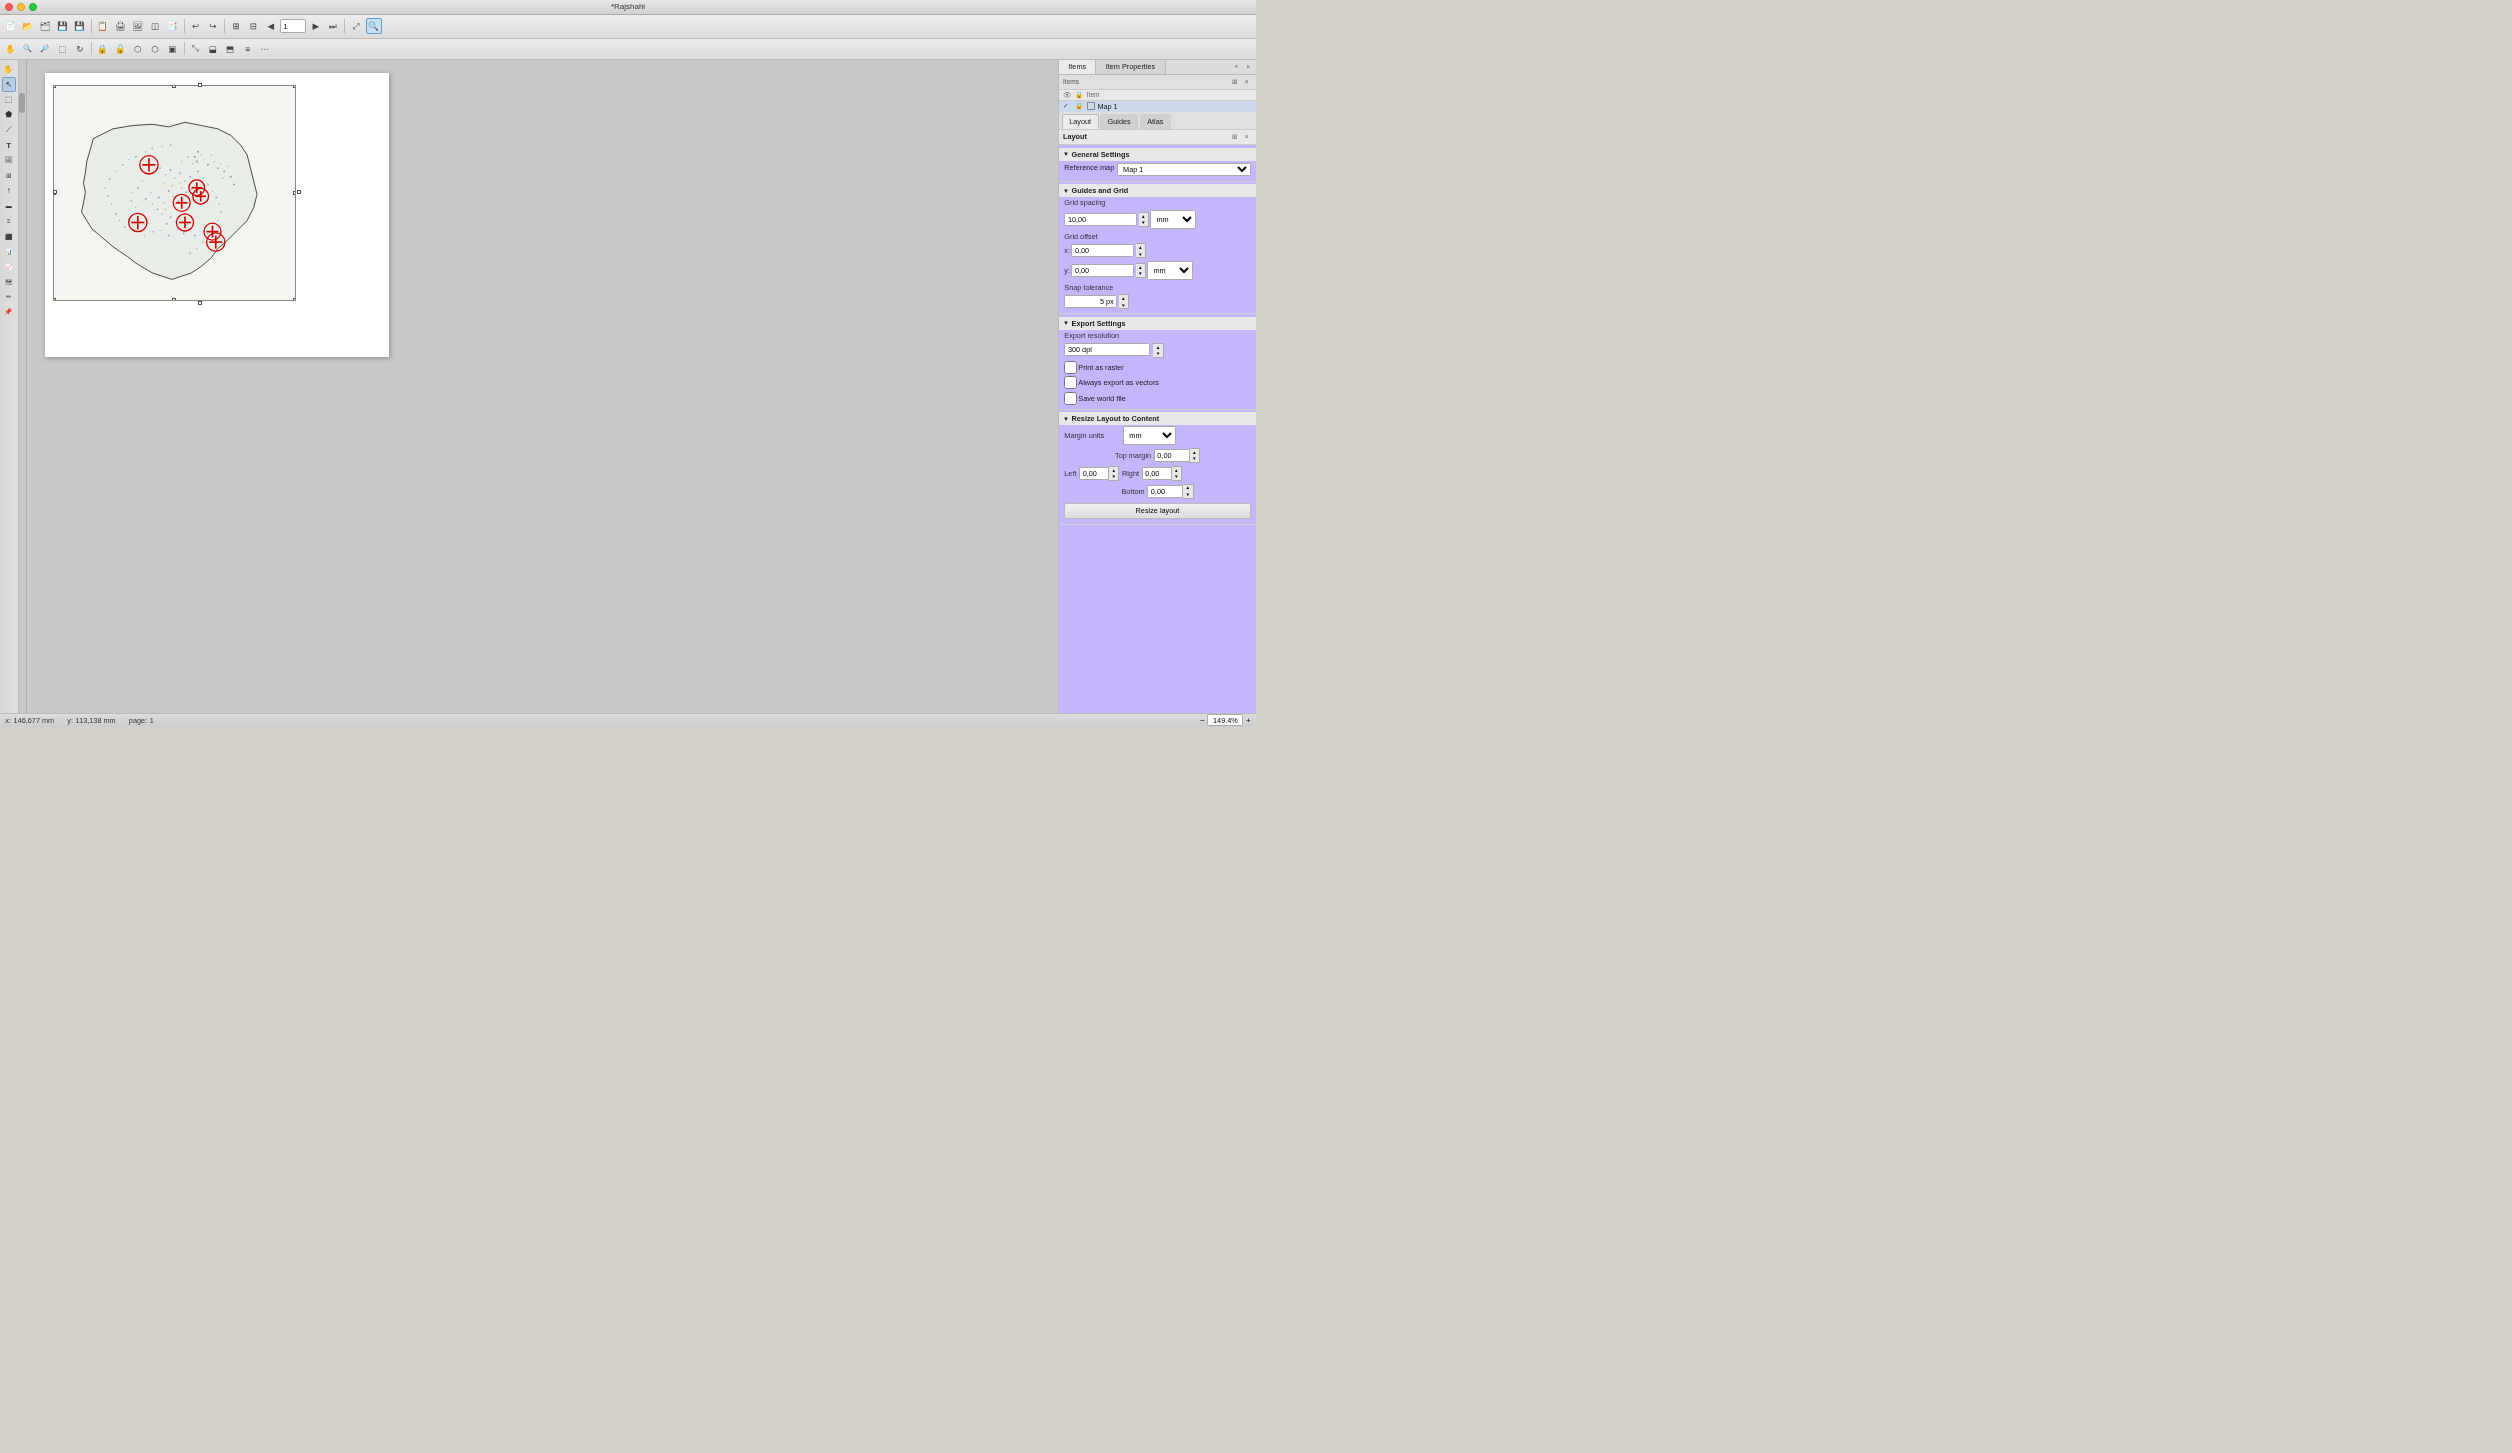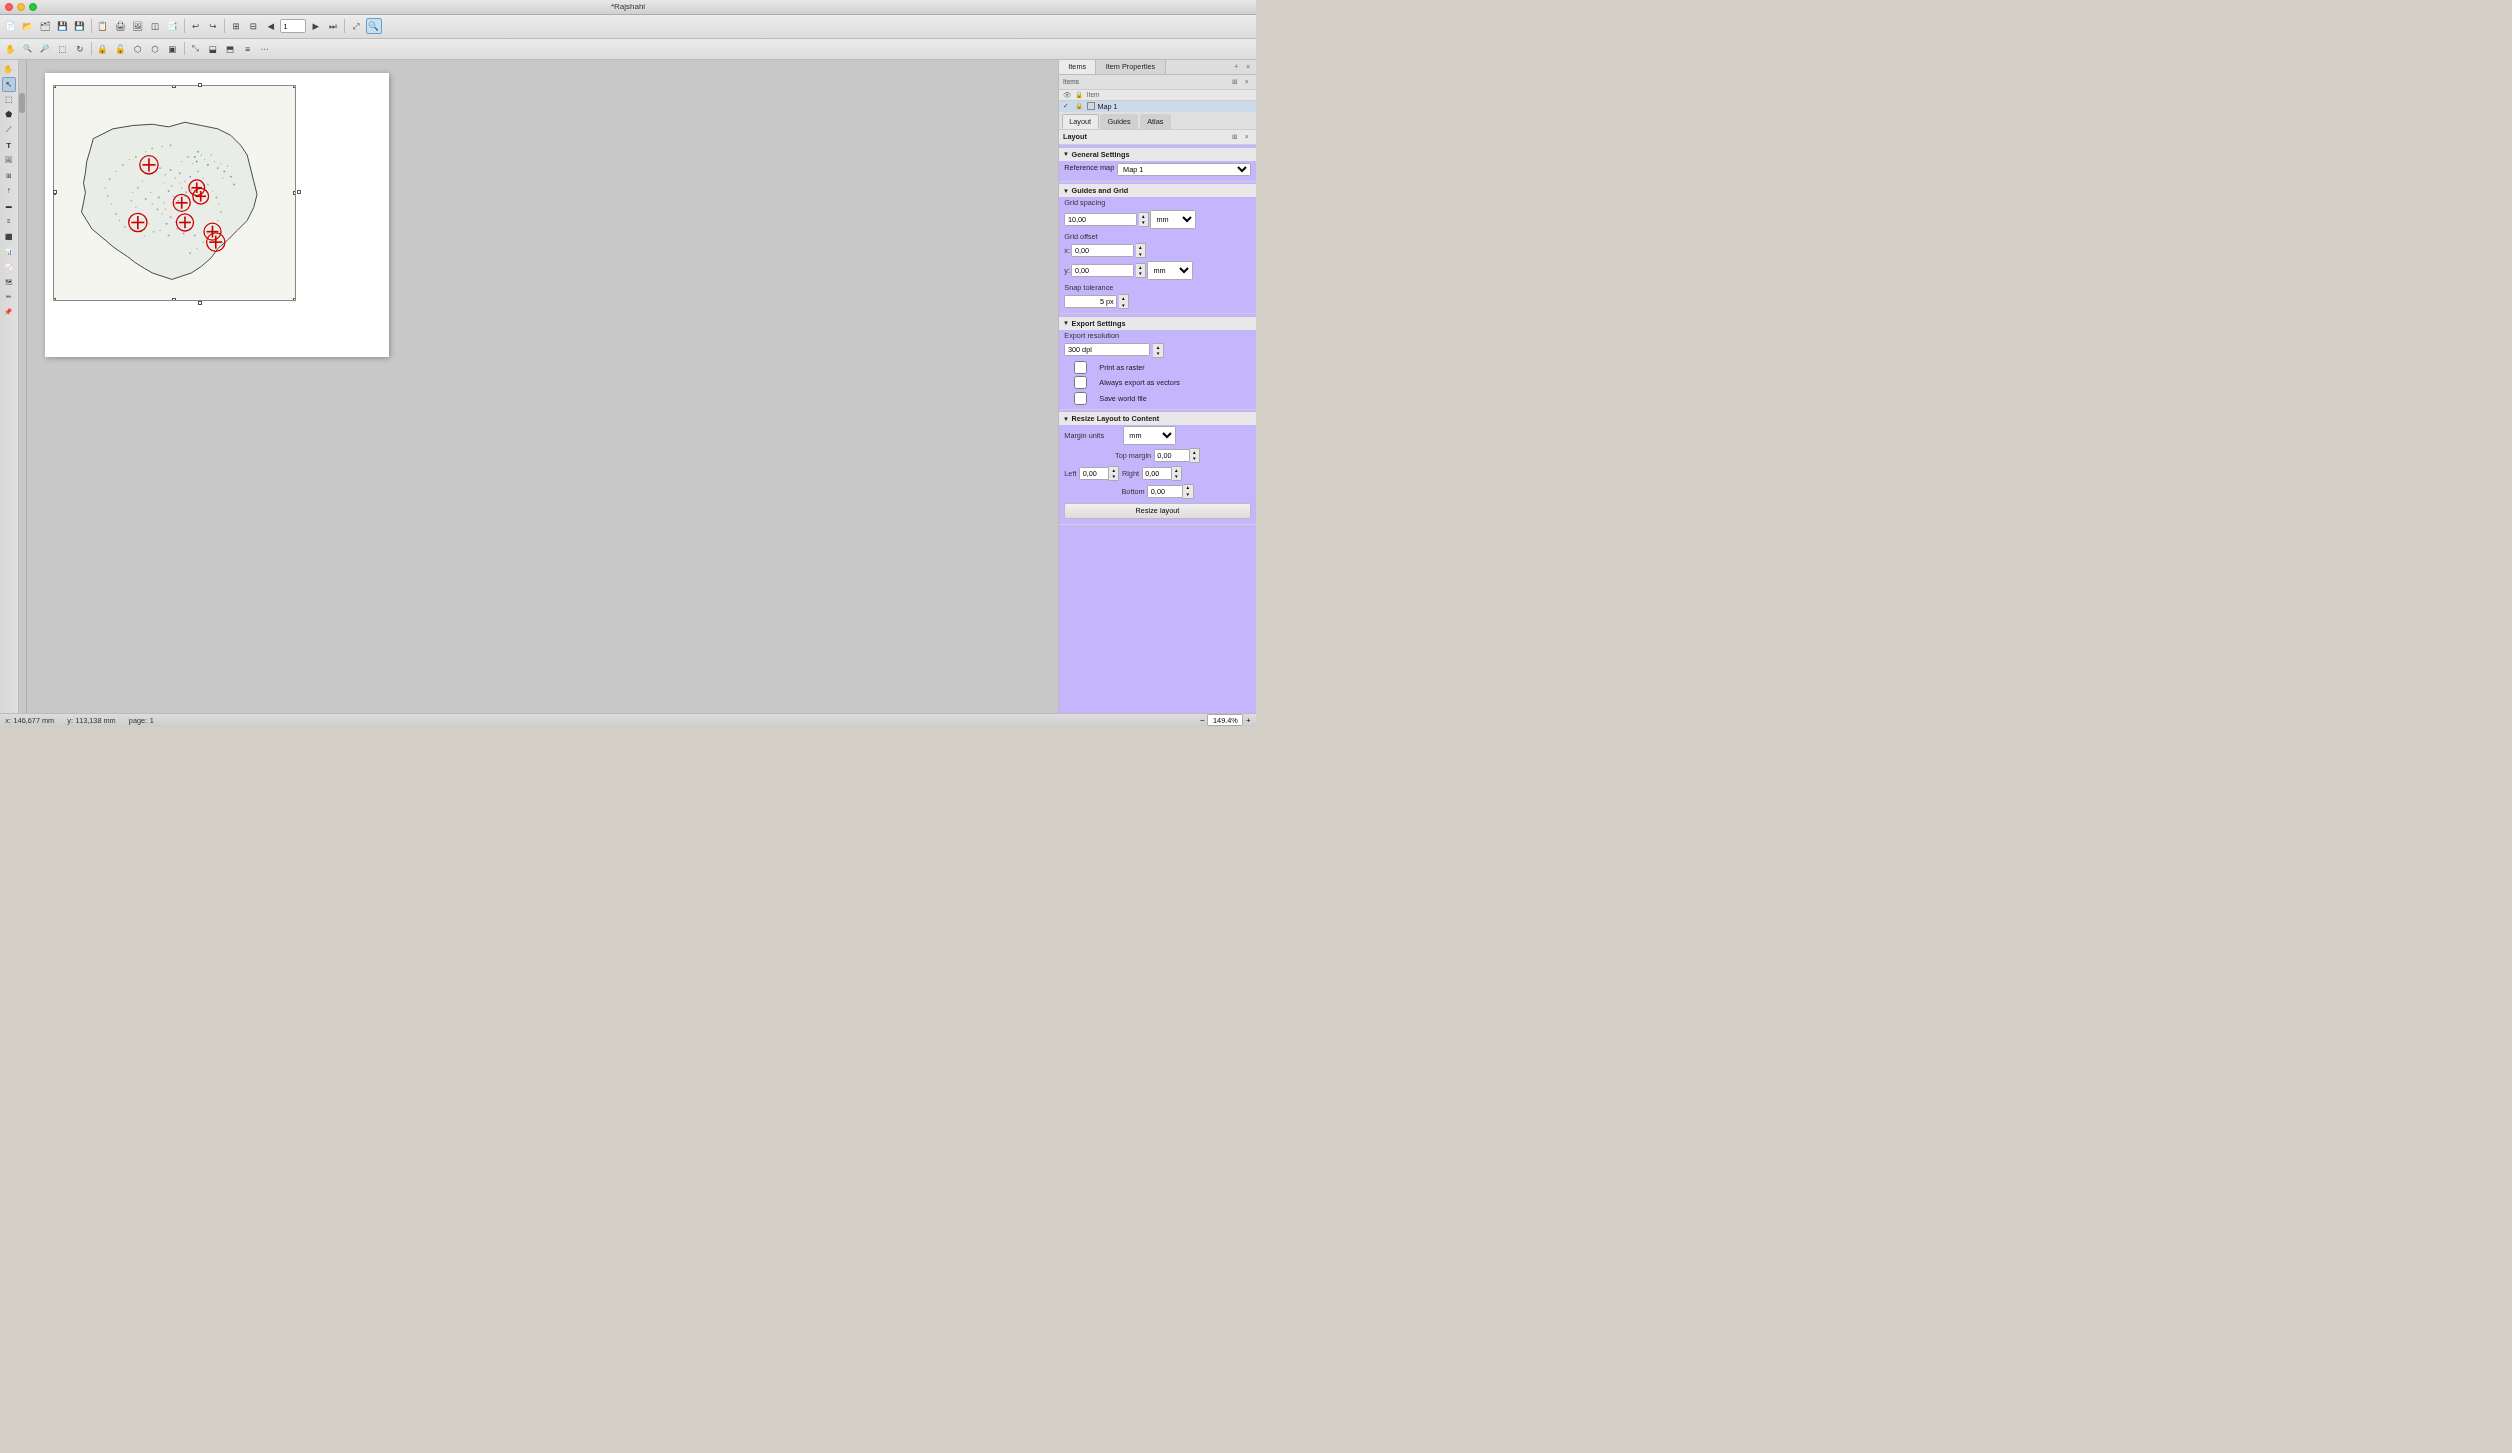--- a/index.html
+++ b/index.html
@@ -252,23 +252,22 @@
       border: 0.7px solid #aaa;
       border-radius: 1.3px;
       font-size: 7.3px;
       background: white;
       padding: 0 1.3px;
     }
     .settings-checkbox-row {
       display: flex;
       align-items: center;
       padding: 1.3px 5.3px;
-      gap: 12px;
-      font-size: 7.3px;
-      margin-left: 10px;
+      gap: 1px;
+      font-size: 7.3px;
     }
     .resize-btn {
       margin: 2.6px 5.3px;
       padding: 2.6px 0;
       background: linear-gradient(to bottom, #f0f0f0, #dcdcdc);
       border: 0.7px solid #bbb;
       border-radius: 2px;
       font-size: 7.3px;
       cursor: pointer;
       text-align: center;

